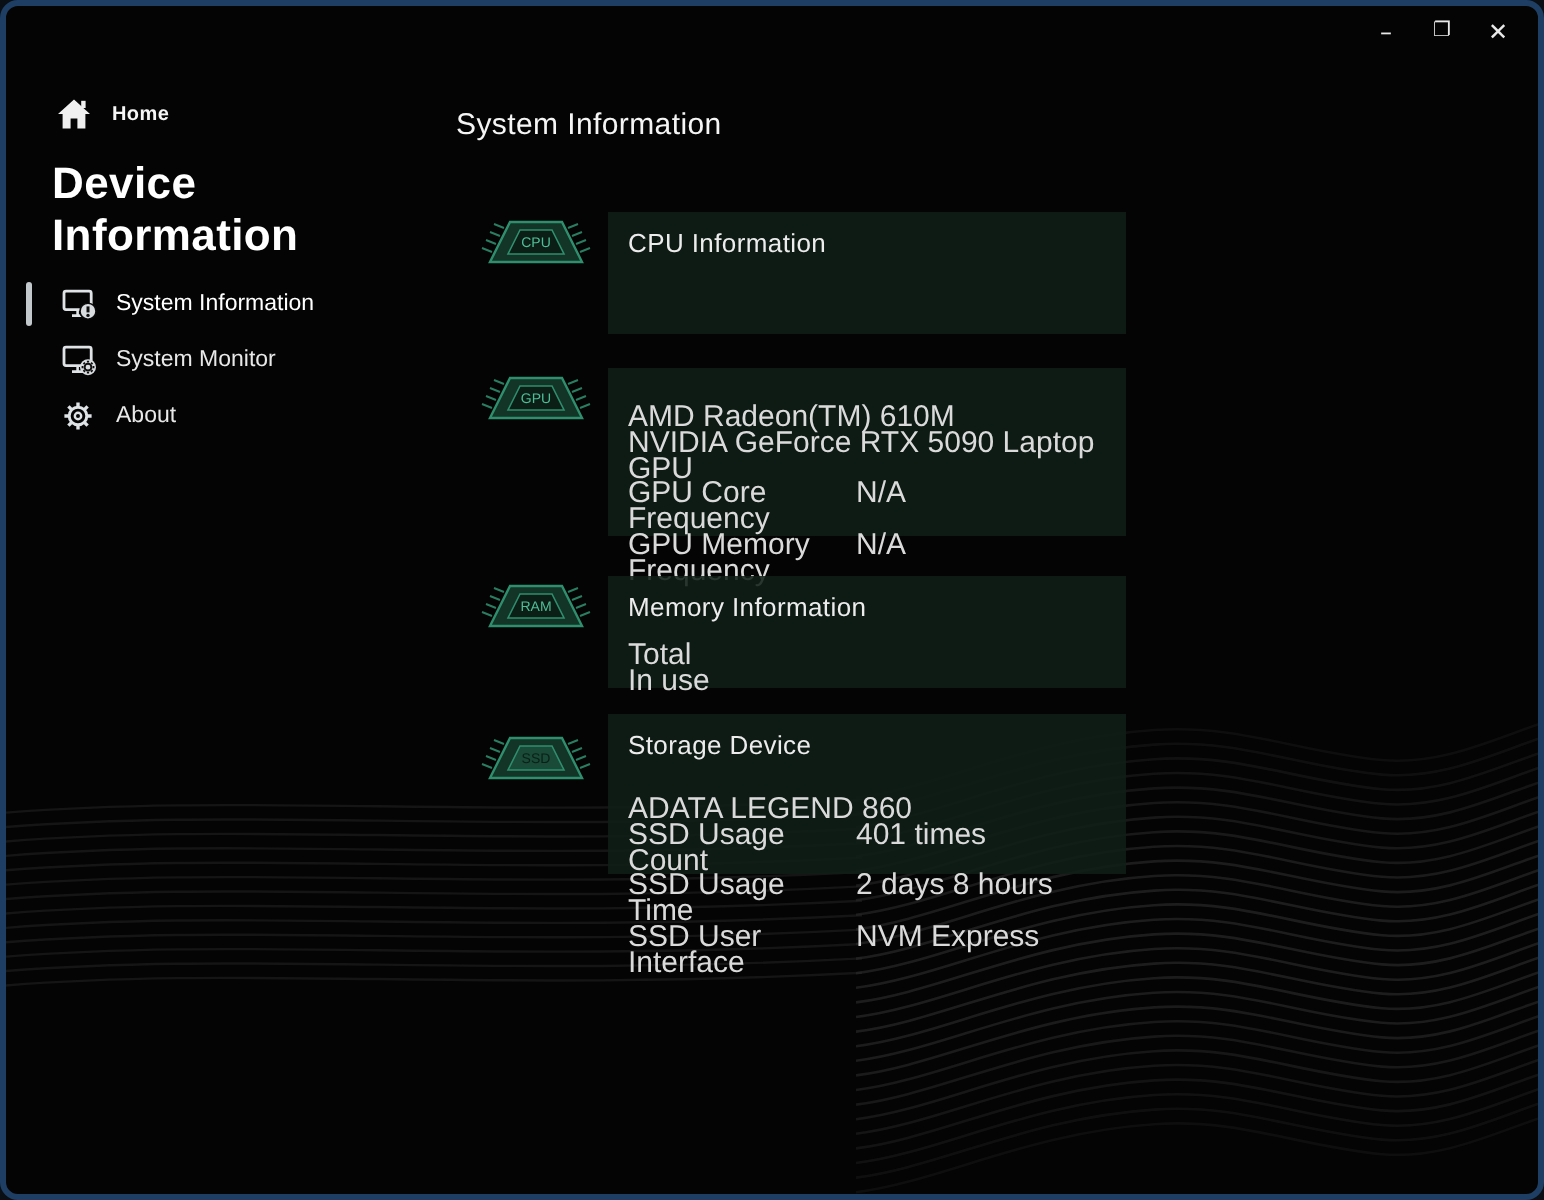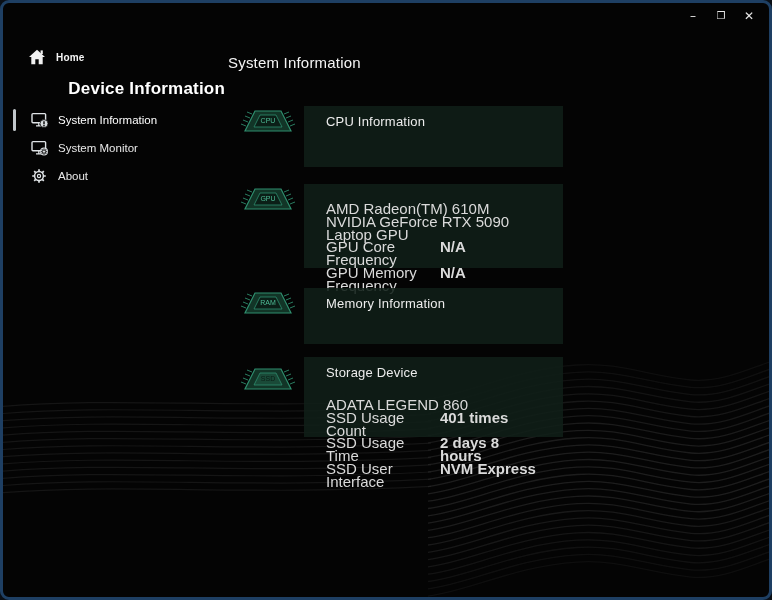--- a/index.html
+++ b/index.html
@@ -19,49 +19,49 @@
     width:28px; height:22px; background:transparent; border:none;
     color:#e9e9e9; font-size:12px; line-height:22px; text-align:center;
     font-family:"DejaVu Sans",sans-serif; cursor:default; padding:0;
   }
   .ctrl-max { font-size:10px; }
 
   
   .sidebar { position:absolute; left:0; top:40px; width:222px; z-index:2; }
   .home-row { display:flex; align-items:center; gap:10px; padding:6px 0 6px 25px; }
   .home-label { color:#f5f5f5; font-size:10px; font-weight:bold; letter-spacing:.2px; }
-  .section-title { color:#ffffff; font-size:17px; font-weight:bold; padding:8px 0 6px 23px; letter-spacing:.2px;text-align:right; }
+  .section-title { color:#ffffff; font-size:22px; font-weight:bold; padding:8px 0 6px 23px; letter-spacing:.2px; }
   .nav-item { position:relative; display:flex; align-items:center; gap:9px; padding:5px 0 5px 28px; margin:2px 0; }
   .nav-item .nav-label { color:#e8e8e8; font-size:11.5px; }
   .nav-item.active .nav-label { color:#ffffff; }
   .active-bar { position:absolute; left:10px; top:2px; bottom:2px; width:3px; border-radius:2px; background:#c2c8cc; display:none; }
   .nav-item.active .active-bar { display:block; }
   .sb-icon { width:18px; height:16px; display:inline-flex; }
 
   
   .page-title { position:absolute; left:225px; top:51px; color:#f5f5f5; font-size:15px; font-weight:500; z-index:2; letter-spacing:.2px; }
 
   .chip { position:absolute; left:237px; width:56px; height:32px; z-index:2; }
   .chip-cpu { top:102px; } .chip-gpu { top:180px; } .chip-mem { top:284px; } .chip-sto { top:360px; }
 
   .card {
     position:absolute; left:301px; width:259px; z-index:1;
     background:rgba(16,31,24,0.88);
-    padding:8px 22px;
+    padding:8px 10px;
   }
   .card-cpu { top:103px; height:61px; }
   .card-gpu { top:181px; height:84px; }
   .card-mem { top:285px; height:56px; }
   .card-sto { top:354px; height:80px; }
   .card-title { color:#ececec; font-size:13px; font-weight:400; letter-spacing:.2px; }
   .card-body { margin-top:11px; }
   .card-sto .card-body { margin-top:19px; }
   .line, .row { color:#dadada; font-size:15px; line-height:12.8px; display:flex; }
   .row .lbl { width:114px; flex:none; }
-  .row .val { flex:1;font-weight:bold; }
+  .row .val { flex:1; }
 </style>
 </head>
 <body>
 
 <div class="window">
 
   <svg id="waves" xmlns="http://www.w3.org/2000/svg">
       <path d="M425 396 C 466 391, 512 366, 574 362 C 616 359, 646 373, 688 377 C 722 380, 750 363, 782 354" fill="none" stroke="#343434" stroke-width="1.3" opacity="0.22"></path>
       <path d="M425 403.3 C 466 398.3, 512 373.3, 574 369.3 C 616 366.3, 646 380.3, 688 384.3 C 722 387.3, 750 370.3, 782 361.3" fill="none" stroke="#343434" stroke-width="1.3" opacity="0.26"></path>
       <path d="M425 410.6 C 466 405.6, 512 380.6, 574 376.6 C 616 373.6, 646 387.6, 688 391.6 C 722 394.6, 750 377.6, 782 368.6" fill="none" stroke="#343434" stroke-width="1.3" opacity="0.29"></path>
@@ -230,20 +230,24 @@
       </div>
       <div class="row">
         <span class="lbl">GPU Memory Frequency</span>
         <span class="val">N/A</span>
       </div>
     </div>
   </section>
 
   <section class="card card-mem">
     <div class="card-title">Memory Information</div>
+    <div class="card-body">
+      <div class="line">Total</div>
+      <div class="line">In use</div>
+    </div>
   </section>
 
   <section class="card card-sto">
     <div class="card-title">Storage Device</div>
     <div class="card-body">
       <div class="line">ADATA LEGEND 860</div>
       <div class="row">
         <span class="lbl">SSD Usage Count</span>
         <span class="val">401 times</span>
       </div>

